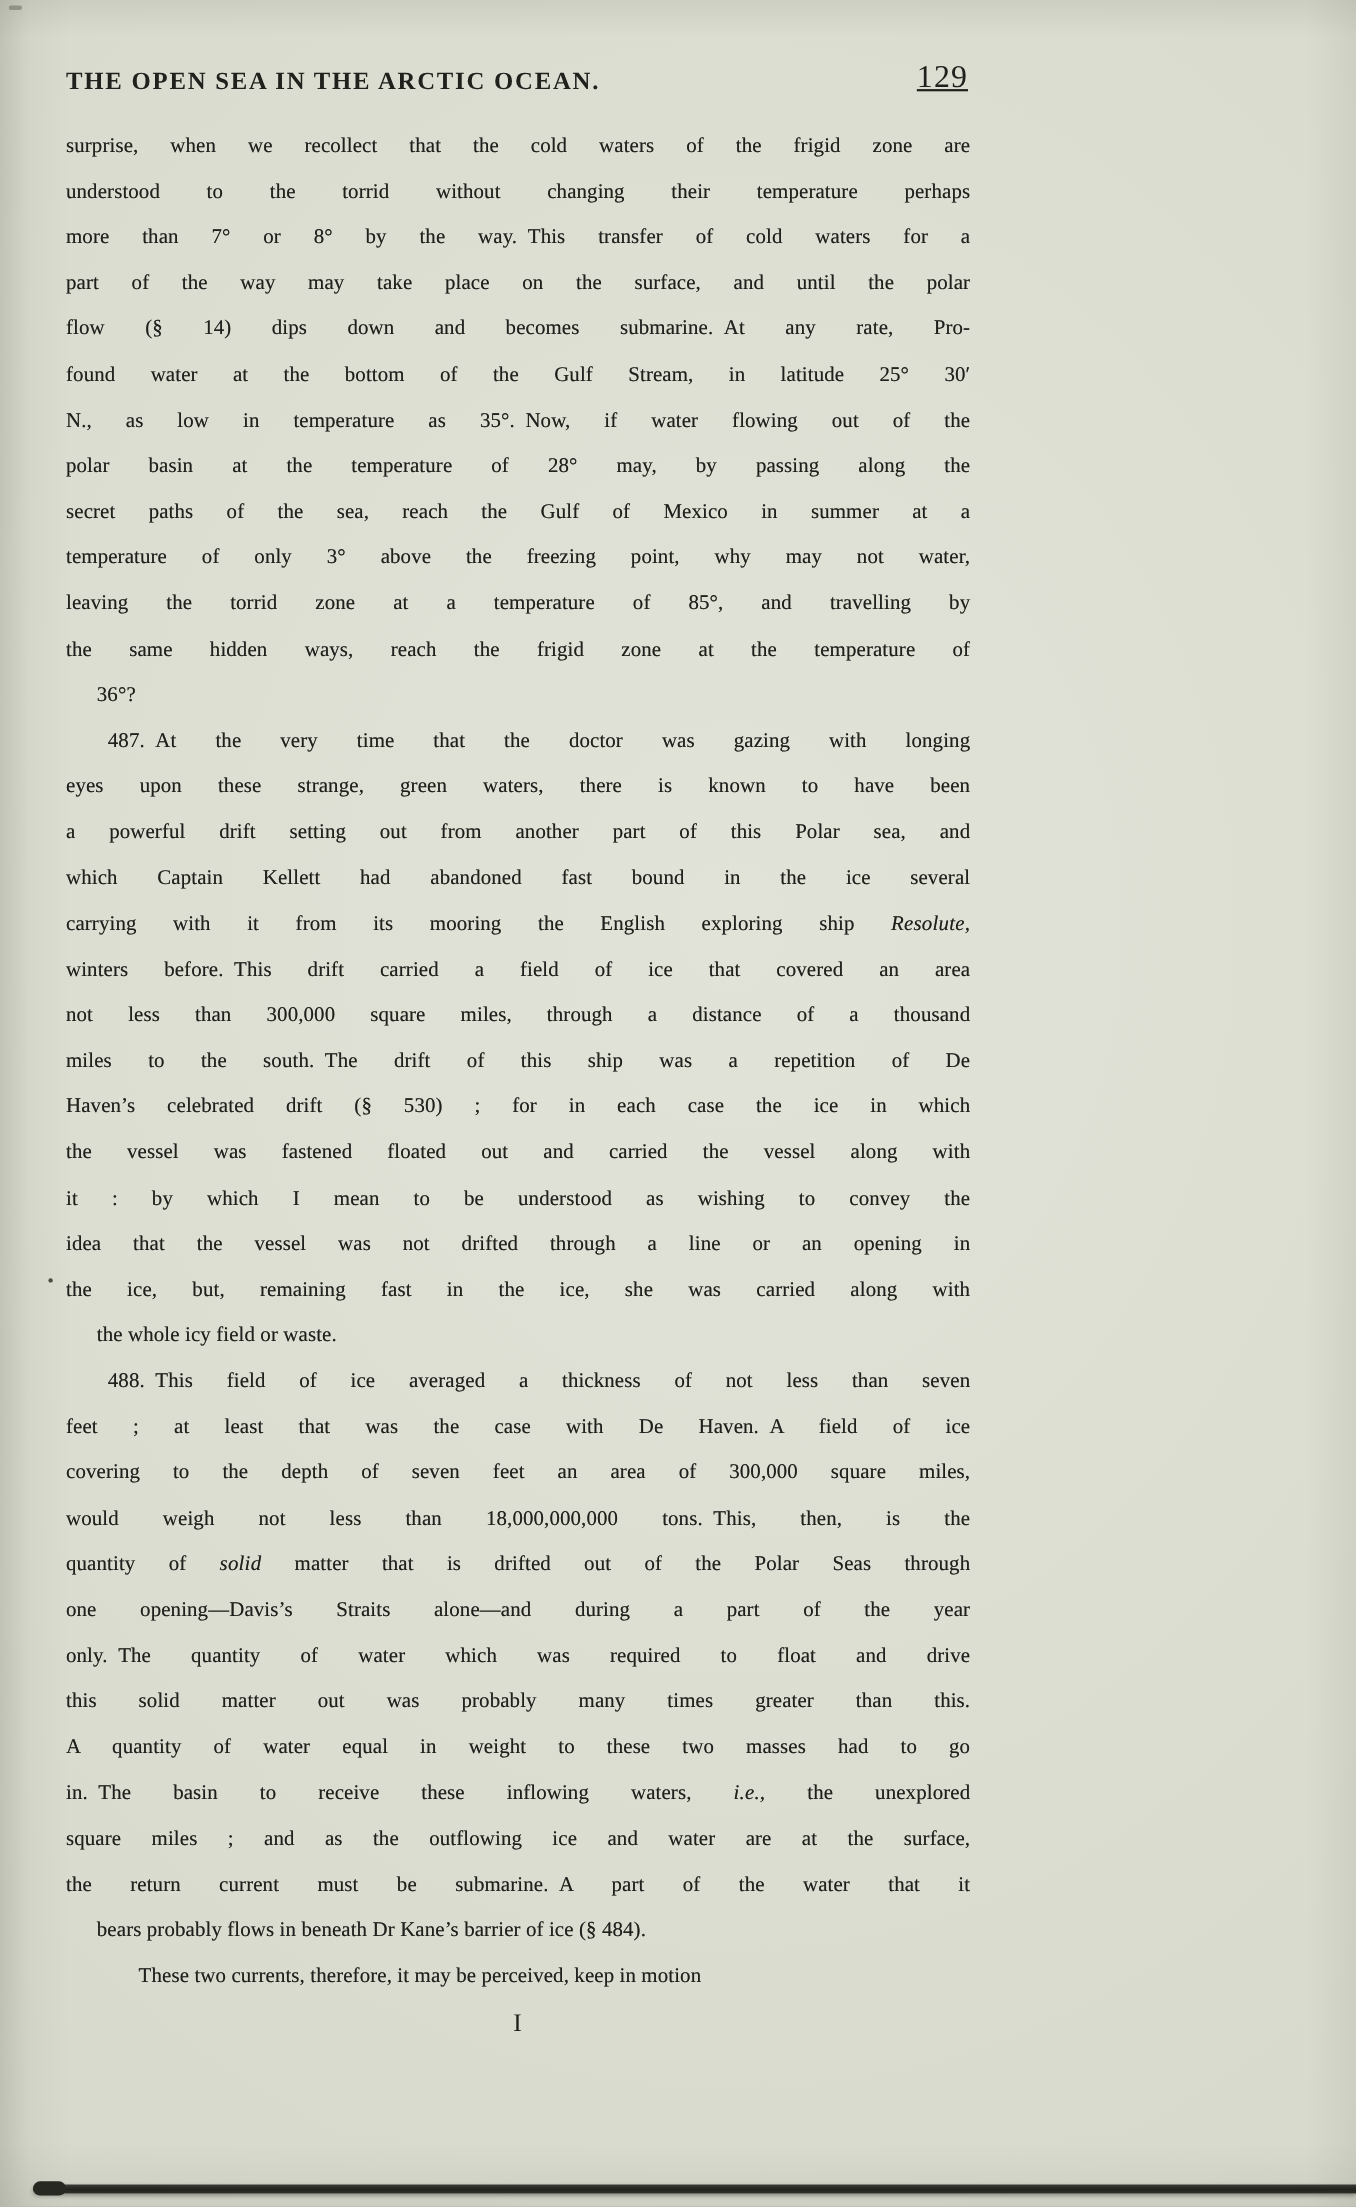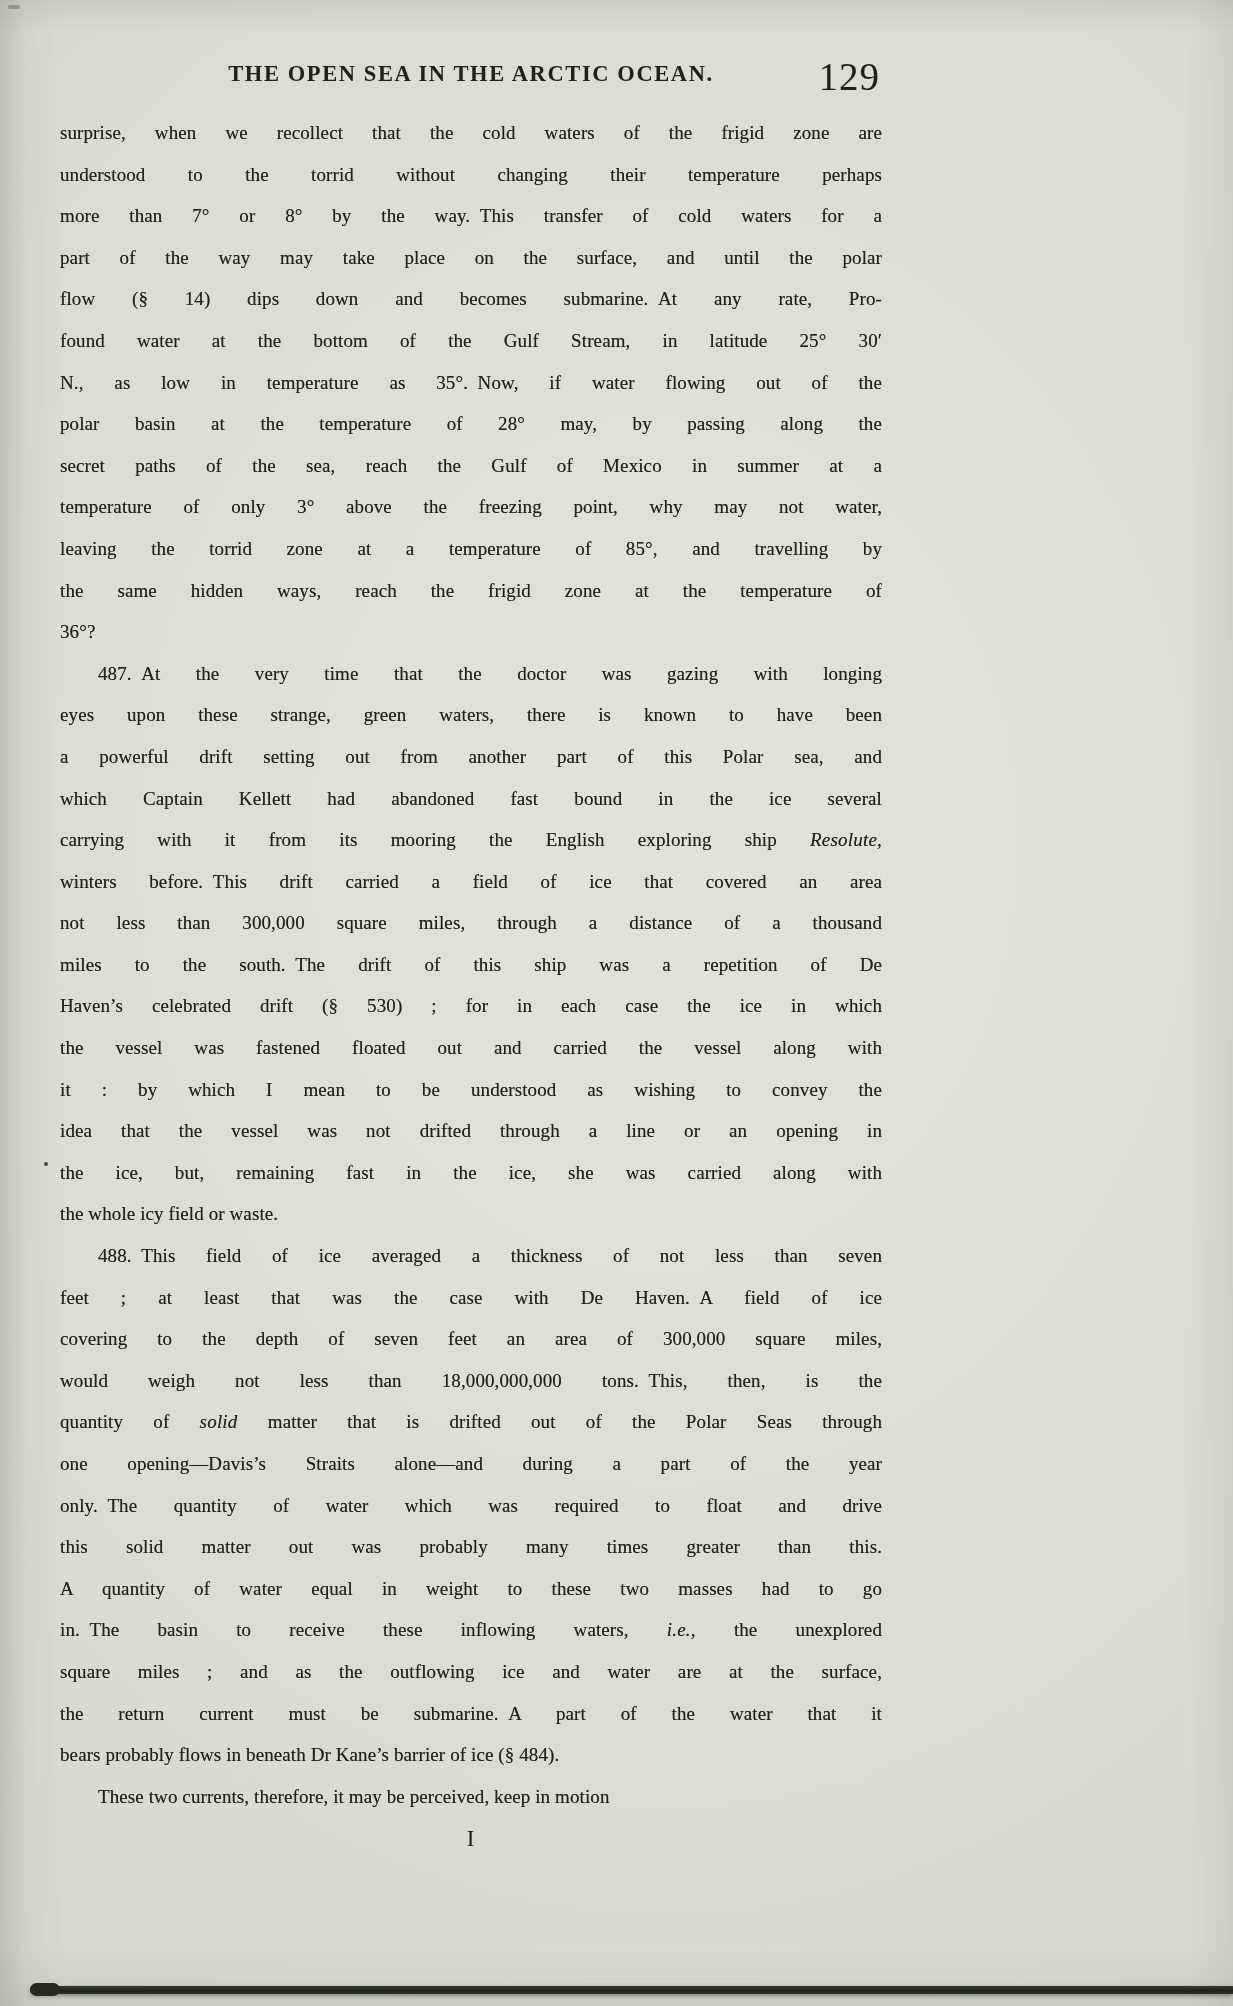--- a/index.html
+++ b/index.html
@@ -25,43 +25,43 @@
       linear-gradient(270deg, rgba(98,104,88,.10), rgba(98,104,88,0) 46px),
       linear-gradient(180deg, rgba(98,104,88,.12), rgba(98,104,88,0) 34px),
       linear-gradient(0deg, rgba(98,104,88,.10), rgba(98,104,88,0) 60px),
       radial-gradient(120% 90% at 54% 42%, rgba(255,255,255,.07), rgba(84,90,72,.08));
   }
   .running-head {
     position: absolute; top: 54px; left: 60px; width: 822px; height: 38px;
   }
   .head-title {
     position: absolute; left: 0; right: 0; top: 7px;
-    text-align: center;
     font-weight: 700;
     font-size: 22.5px;
     letter-spacing: 1.6px;
   }
   .page-number {
     position: absolute; right: 2px; top: 0;
-    font-size: 39px;
+    font-size: 29px;
     letter-spacing: 1px;
+    text-decoration: underline;
   }
   .text-block {
     position: absolute; top: 112px; left: 60px; width: 822px;
   }
   .para { margin: 0; }
   .line {
     font-size: 19px;
     line-height: 41.6px;
     letter-spacing: .1px;
     text-align: justify;
     text-align-last: justify;
     text-shadow: 0 0 .4px rgba(32,33,29,.55);
   }
-  .line.last { text-align-last: left; }
+  .line.last { text-align-last: left; margin-left: 28px; }
   .line.indent { text-indent: 38px; }
   .line em { font-style: italic; letter-spacing: .2px; }
   .signature {
     margin-top: 9px;
     text-align: center;
     font-size: 23px;
     letter-spacing: 1px;
   }
   .scan-edge {
     position: absolute; left: 30px; right: 0; top: 1986px; height: 8px;

